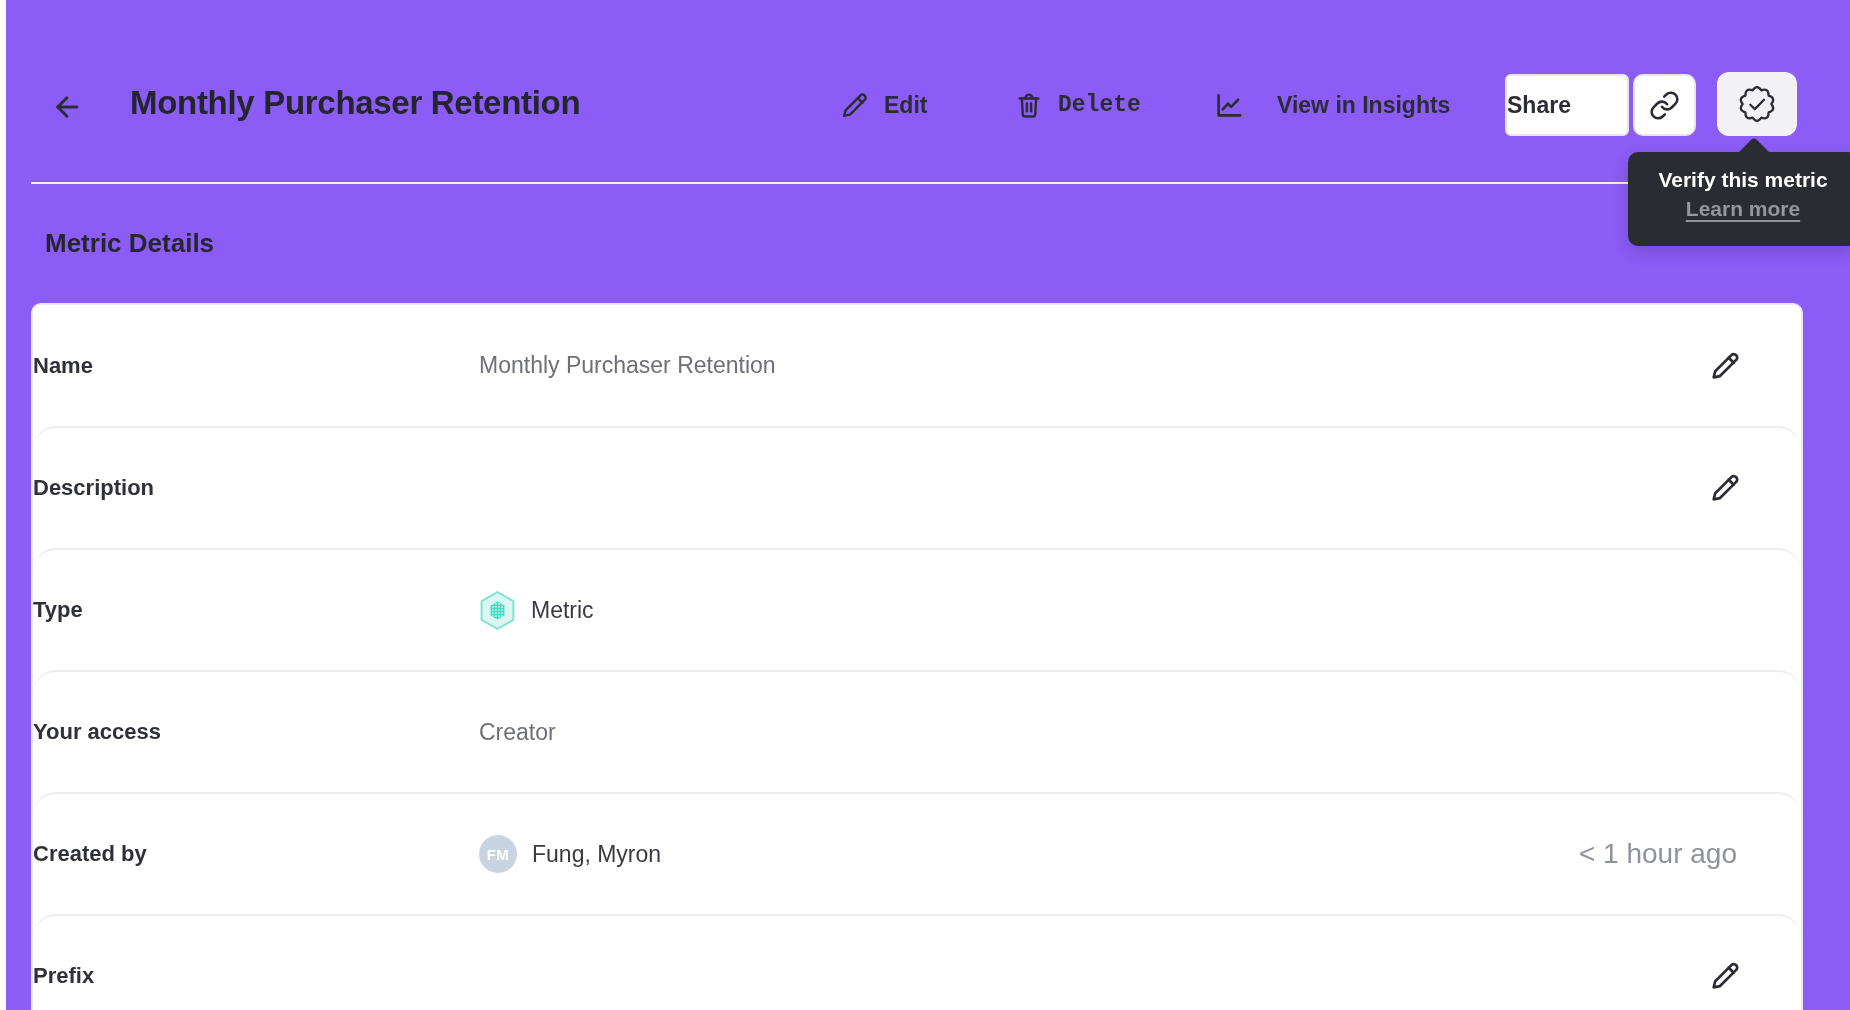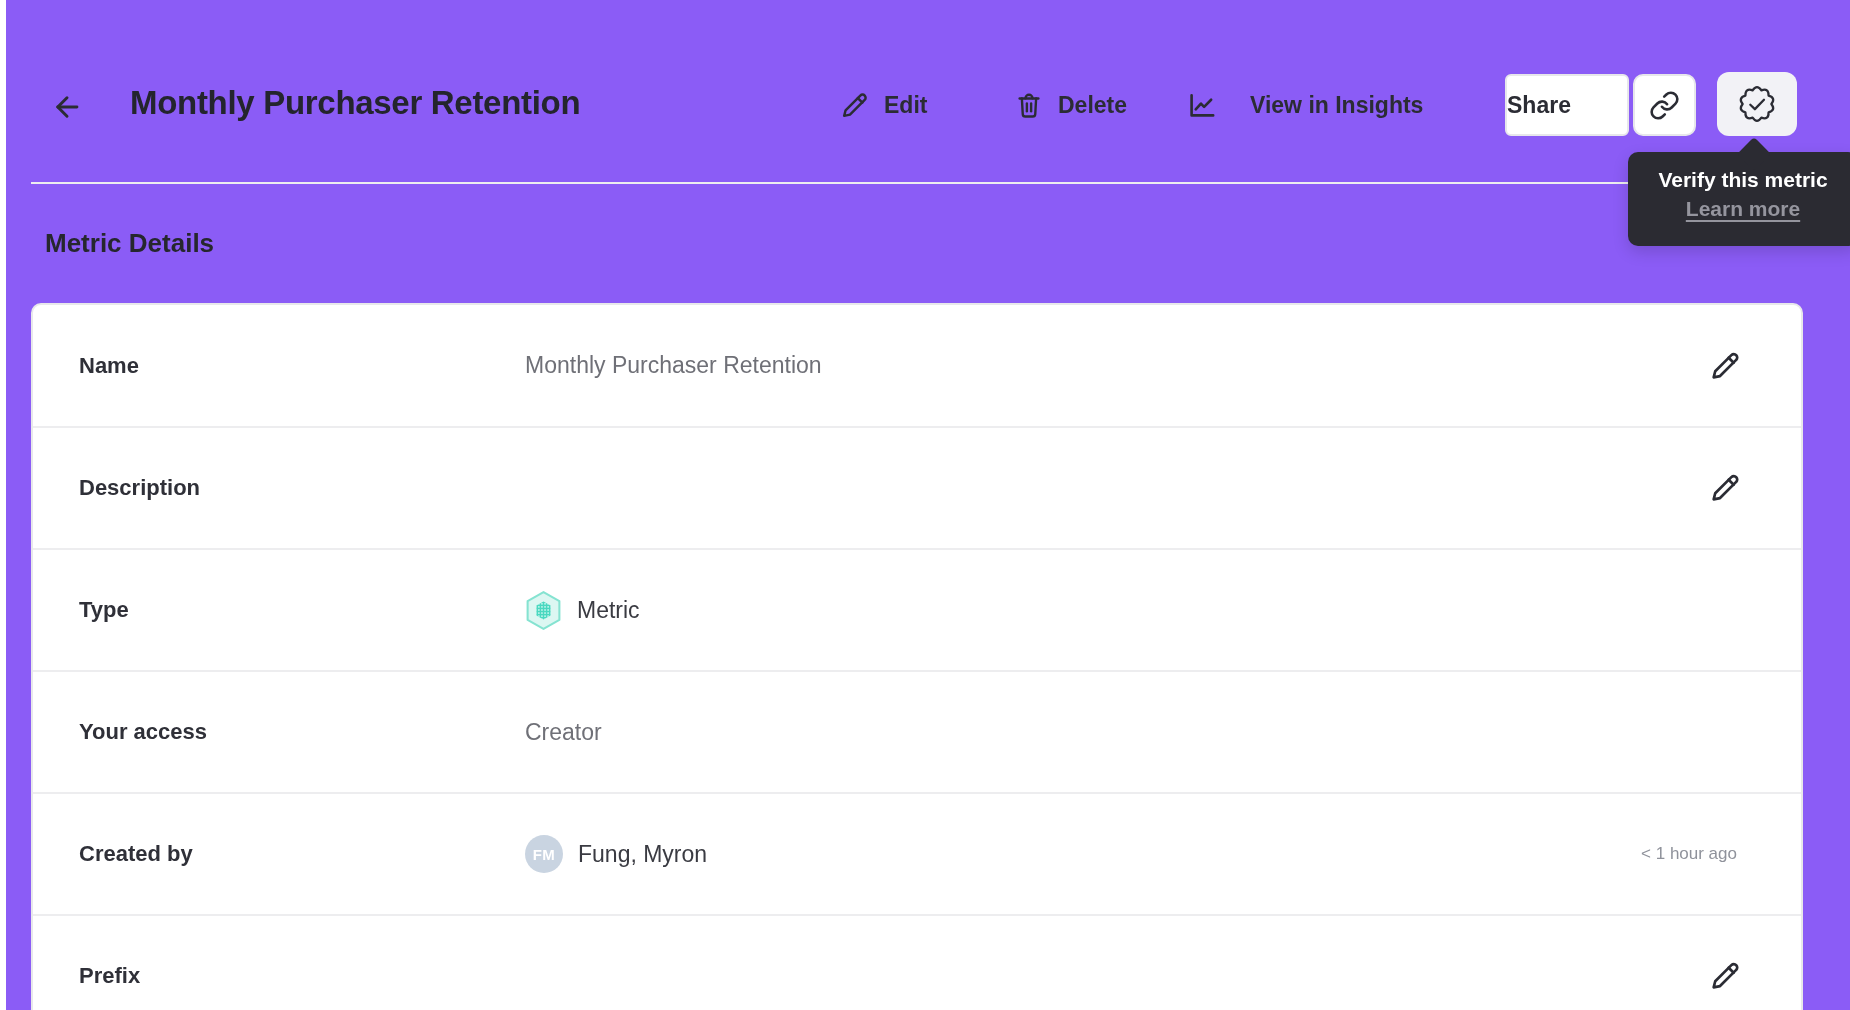--- a/index.html
+++ b/index.html
@@ -7,47 +7,47 @@
   body { font-family:"Liberation Sans", sans-serif; color:#2b2c34; }
   .canvas { position:relative; width:1850px; height:1010px; background:#8b5cf6; overflow:hidden;margin-left:6px; }
 
   
   .back-btn { position:absolute; left:42px; top:88px; width:38px; height:38px; border:none; background:transparent; cursor:pointer; display:flex; align-items:center; justify-content:center; }
   .page-title { position:absolute; left:124px; top:84px; font-size:33px; font-weight:700; letter-spacing:-0.3px; color:#24252d; white-space:nowrap; }
 
   .hdr-action { position:absolute; top:84px; height:42px; display:flex; align-items:center; gap:14px; cursor:pointer; background:transparent; border:none; }
   .hdr-action .lbl { font-size:23px; font-weight:600; color:#2b2c34; white-space:nowrap; }
   .act-edit { left:833px;justify-content:center; }
-  .act-delete { left:1008px; }
-  .act-insights { left:1179px;gap:32px; }
+  .act-delete { left:1008px;font-family:Liberation Mono, monospace; }
+  .act-insights { left:1206px;gap:32px; }
 
   .share-btn { position:absolute; left:1499px; top:74px; width:124px; height:62px; background:#fff; border:2px solid #e7e7eb; border-radius:6px; font-family:"Liberation Sans", sans-serif; font-size:23px; font-weight:600; color:#2b2c34; cursor:pointer; display:flex; align-items:center; justify-content:flex-start; }
   .link-btn { position:absolute; left:1627px; top:74px; width:63px; height:62px; background:#fff; border:2px solid #e7e7eb; border-radius:10px; cursor:pointer; display:flex; align-items:center; justify-content:center; }
   .verify-btn { position:absolute; left:1711px; top:72px; width:80px; height:64px; background:#f2f2f6; border:none; border-radius:12px; cursor:pointer; display:flex; align-items:center; justify-content:center; }
 
   .hdr-divider { position:absolute; left:25px; top:182px; width:1772px; height:2px; background:#ededef; }
 
   
   .verify-tooltip { position:absolute; left:1622px; top:152px; width:230px; height:94px; background:#2b2b32; border-radius:10px; z-index:5; text-align:center; padding-top:14px; box-shadow:0 6px 16px rgba(0,0,0,0.15); }
   .verify-tooltip .tip-arrow { position:absolute; left:114px; top:-10px; width:24px; height:24px; background:#2b2b32; transform:rotate(45deg); border-radius:4px; }
   .verify-tooltip .tip-title { position:relative; font-size:21px; font-weight:600; color:#ffffff; line-height:28px; white-space:nowrap; }
   .verify-tooltip .tip-link { position:relative; display:inline-block; margin-top:3px; font-size:21px; font-weight:600; color:#95959e; text-decoration:underline; text-underline-offset:4px; cursor:pointer; }
 
   
   .section-heading { position:absolute; left:39px; top:228px; font-size:26px; font-weight:700; color:#26272e; }
 
   .details-card { position:absolute; left:25px; top:303px; width:1772px; height:740px; background:#fff; border:2px solid #e8e8eb; border-radius:10px; overflow:hidden; }
-  .row { position:relative; height:122px; display:flex; align-items:center; padding-left:46px; border-top:2px solid #ededef; }
+  .row { position:relative; height:122px; display:flex; align-items:center; border-top:2px solid #ededef;border-radius:23px; }
   .row:first-child { height:121px; border-top:none; }
   .row-label { width:446px; font-size:22px; font-weight:600; color:#2f3038; flex:none; }
   .row-value { font-size:23px; font-weight:400; color:#6f7077; }
   .row-value.dark { color:#3a3b42; }
   .value-group { display:flex; align-items:center; gap:15px; }
   .row-edit-btn { position:absolute; right:56px; top:50%; transform:translateY(-50%); width:40px; height:40px; background:transparent; border:none; cursor:pointer; display:flex; align-items:center; justify-content:center; }
-  .timestamp { position:absolute; right:64px; top:50%; transform:translateY(-50%); font-size:17px; color:#8f929b; }
+  .timestamp { position:absolute; right:64px; top:50%; transform:translateY(-50%); font-size:28px; color:#8f929b; }
 
   .avatar { width:38px; height:38px; border-radius:50%; background:#c9d4e1; display:flex; align-items:center; justify-content:center; font-size:15px; font-weight:700; color:#ffffff; letter-spacing:0.5px; flex:none; }
 
   svg { display:block; }
 </style>
 </head>
 <body>
 
 <div class="canvas">
 

